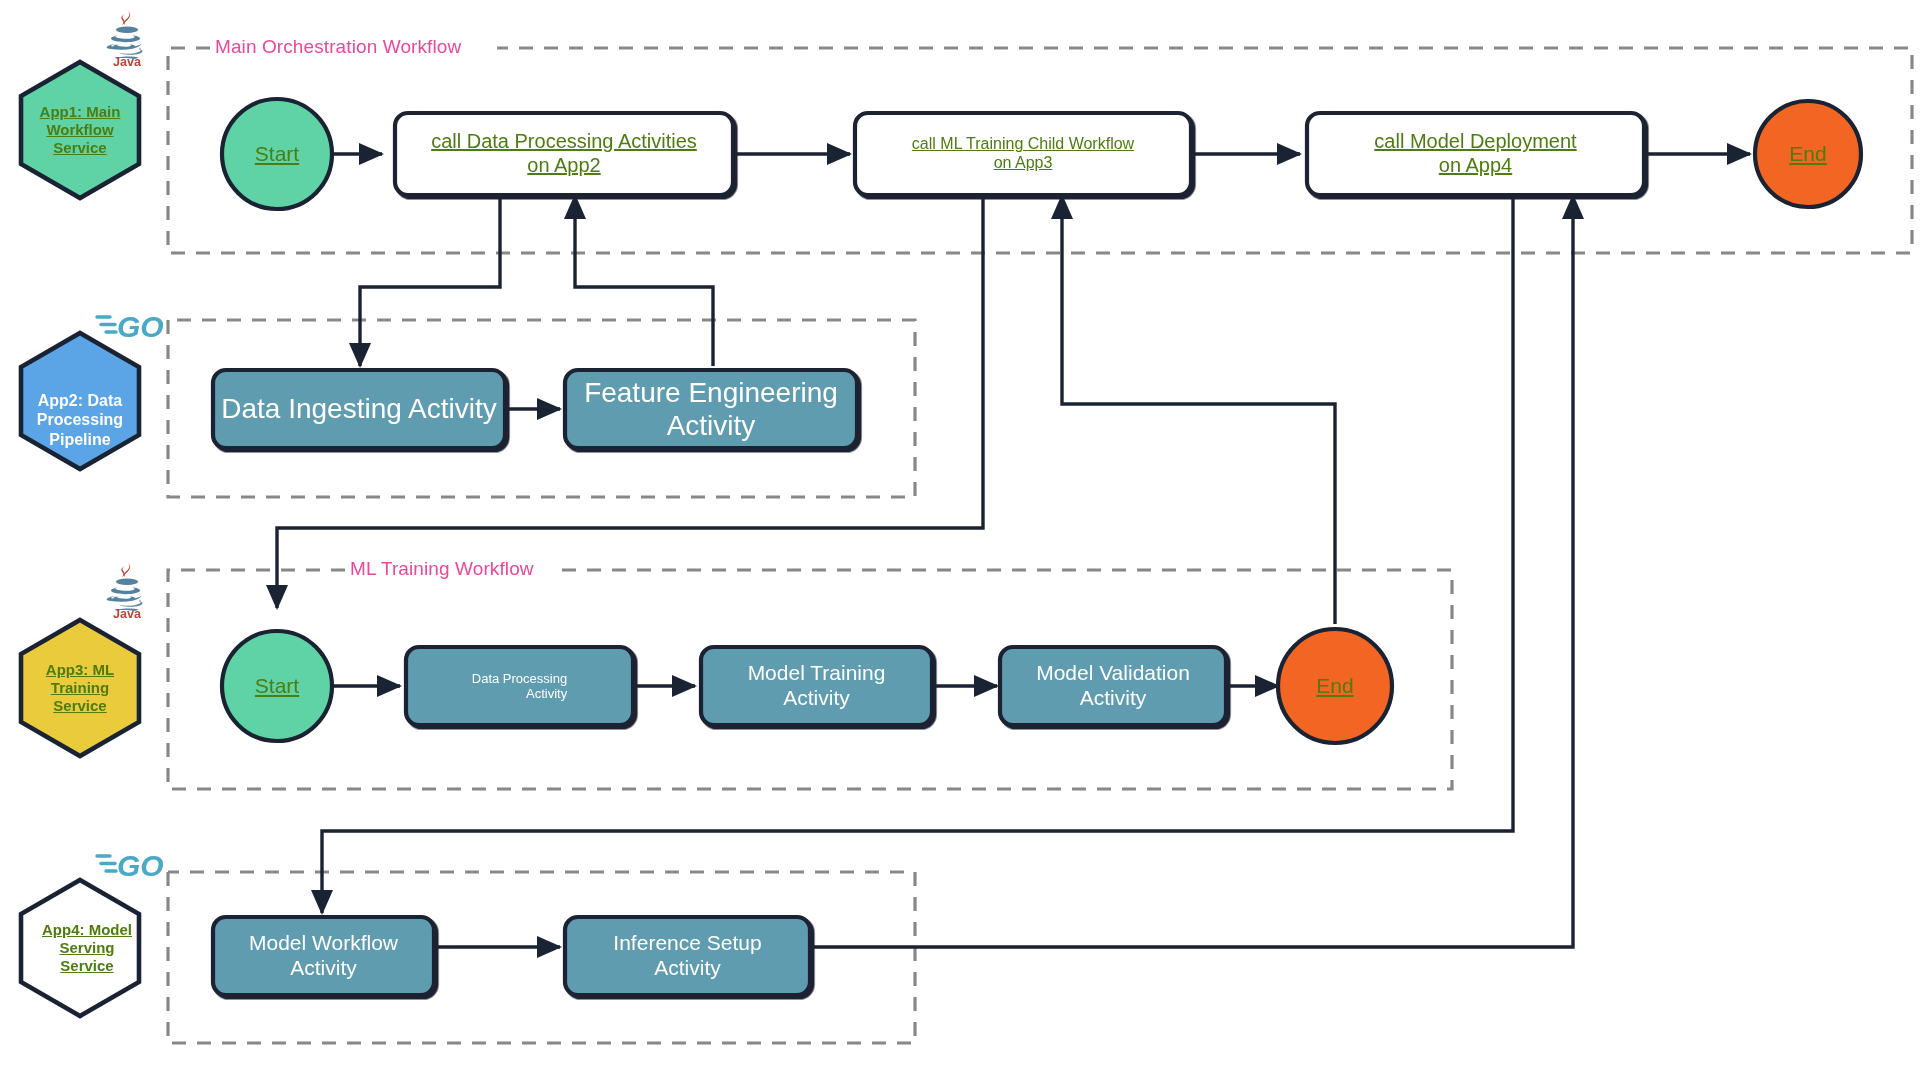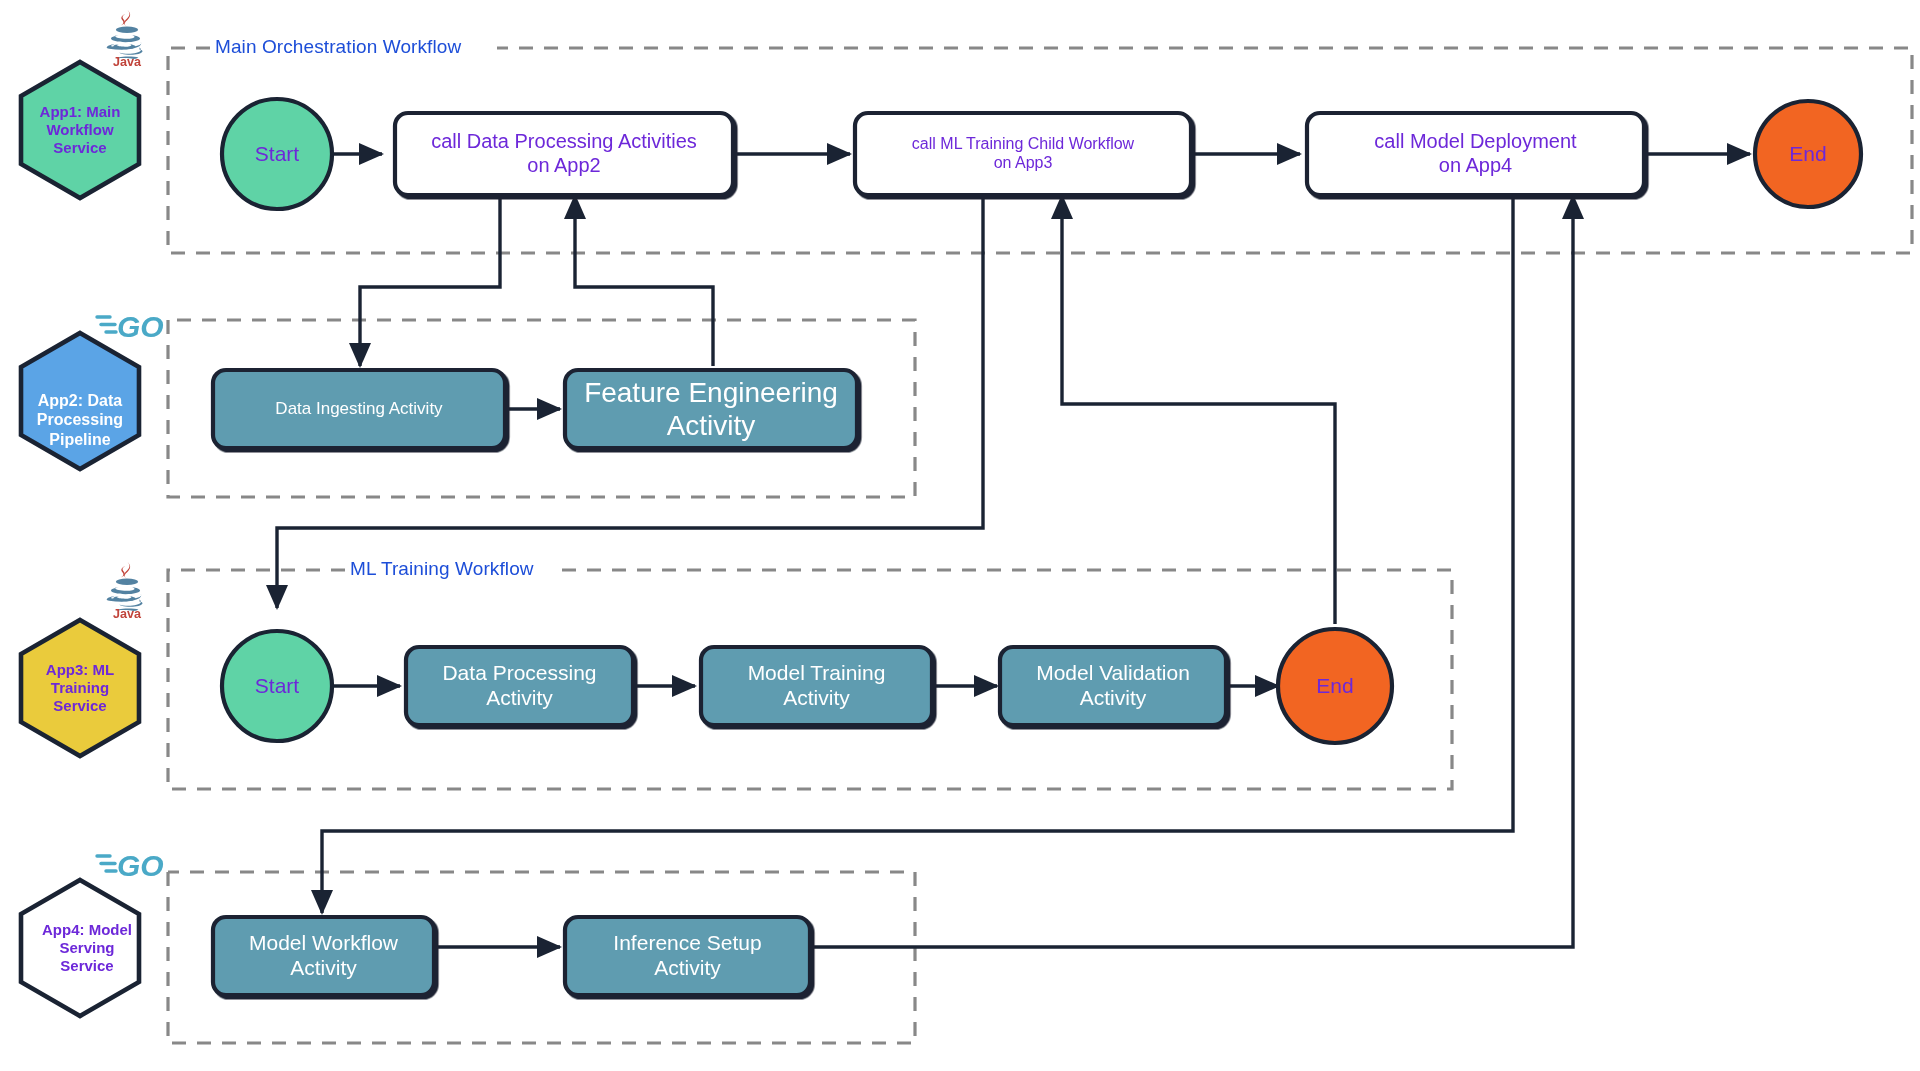--- a/index.html
+++ b/index.html
@@ -7,34 +7,34 @@
     width:1920px;height:1071px;overflow:hidden;
     font-family:"Liberation Sans","DejaVu Sans",sans-serif;
     position:relative;
   }
   #stage{position:absolute;left:0;top:0;width:1920px;height:1071px;}
   svg#diagram{position:absolute;left:0;top:0;width:1920px;height:1071px;}
 
   .lane-label{
     position:absolute;
     font-size:19px;
-    color:#1d4ed8;
+    color:#ec4899;
     white-space:nowrap;
     letter-spacing:.1px;
   }
 
   .node-text{
     position:absolute;
     display:flex;align-items:center;justify-content:center;
     text-align:center;
     line-height:1.18;
     pointer-events:none;
     white-space:pre-line;
   }
-  .t-dark{color:#6d28d9;}
+  .t-dark{color:#4d7c0f;text-decoration:underline;}
   .t-light{color:#ffffff;}
 
   .hexlabel{
     position:absolute;
     display:flex;align-items:center;justify-content:center;
     text-align:center;font-weight:bold;line-height:1.22;
     white-space:pre-line;
   }
   .logo{position:absolute;}
   .logo svg{display:block;}
@@ -204,26 +204,26 @@
 
   <div class="node-text t-dark" style="left:222px;top:134px;width:110px;height:40px;font-size:21px;">Start</div>
   <div class="node-text t-dark" style="left:395px;top:113px;width:338px;height:82px;font-size:20px;">call Data Processing Activities
 on App2</div>
   <div class="node-text t-dark" style="left:855px;top:113px;width:336px;height:82px;font-size:16px;">call ML Training Child Workflow
 on App3</div>
   <div class="node-text t-dark" style="left:1307px;top:113px;width:337px;height:82px;font-size:20px;">call Model Deployment
 on App4</div>
   <div class="node-text t-dark" style="left:1753px;top:134px;width:110px;height:40px;font-size:21px;">End</div>
 
-  <div class="node-text t-light" style="left:213px;top:370px;width:292px;height:78px;font-size:17px;">Data Ingesting Activity</div>
+  <div class="node-text t-light" style="left:213px;top:370px;width:292px;height:78px;font-size:28px;">Data Ingesting Activity</div>
   <div class="node-text t-light" style="left:565px;top:370px;width:292px;height:78px;font-size:28px;">Feature Engineering
 Activity</div>
 
   <div class="node-text t-dark" style="left:222px;top:666px;width:110px;height:40px;font-size:21px;">Start</div>
-  <div class="node-text t-light" style="left:406px;top:647px;width:227px;height:78px;font-size:21px;">Data Processing
+  <div class="node-text t-light" style="left:406px;top:647px;width:227px;height:78px;font-size:13px;text-align:right;">Data Processing
 Activity</div>
   <div class="node-text t-light" style="left:701px;top:647px;width:231px;height:78px;font-size:21px;">Model Training
 Activity</div>
   <div class="node-text t-light" style="left:1000px;top:647px;width:226px;height:78px;font-size:21px;">Model Validation
 Activity</div>
   <div class="node-text t-dark" style="left:1280px;top:666px;width:110px;height:40px;font-size:21px;">End</div>
 
   <div class="node-text t-light" style="left:213px;top:917px;width:221px;height:78px;font-size:21px;">Model Workflow
 Activity</div>
   <div class="node-text t-light" style="left:565px;top:917px;width:245px;height:78px;font-size:21px;">Inference Setup

